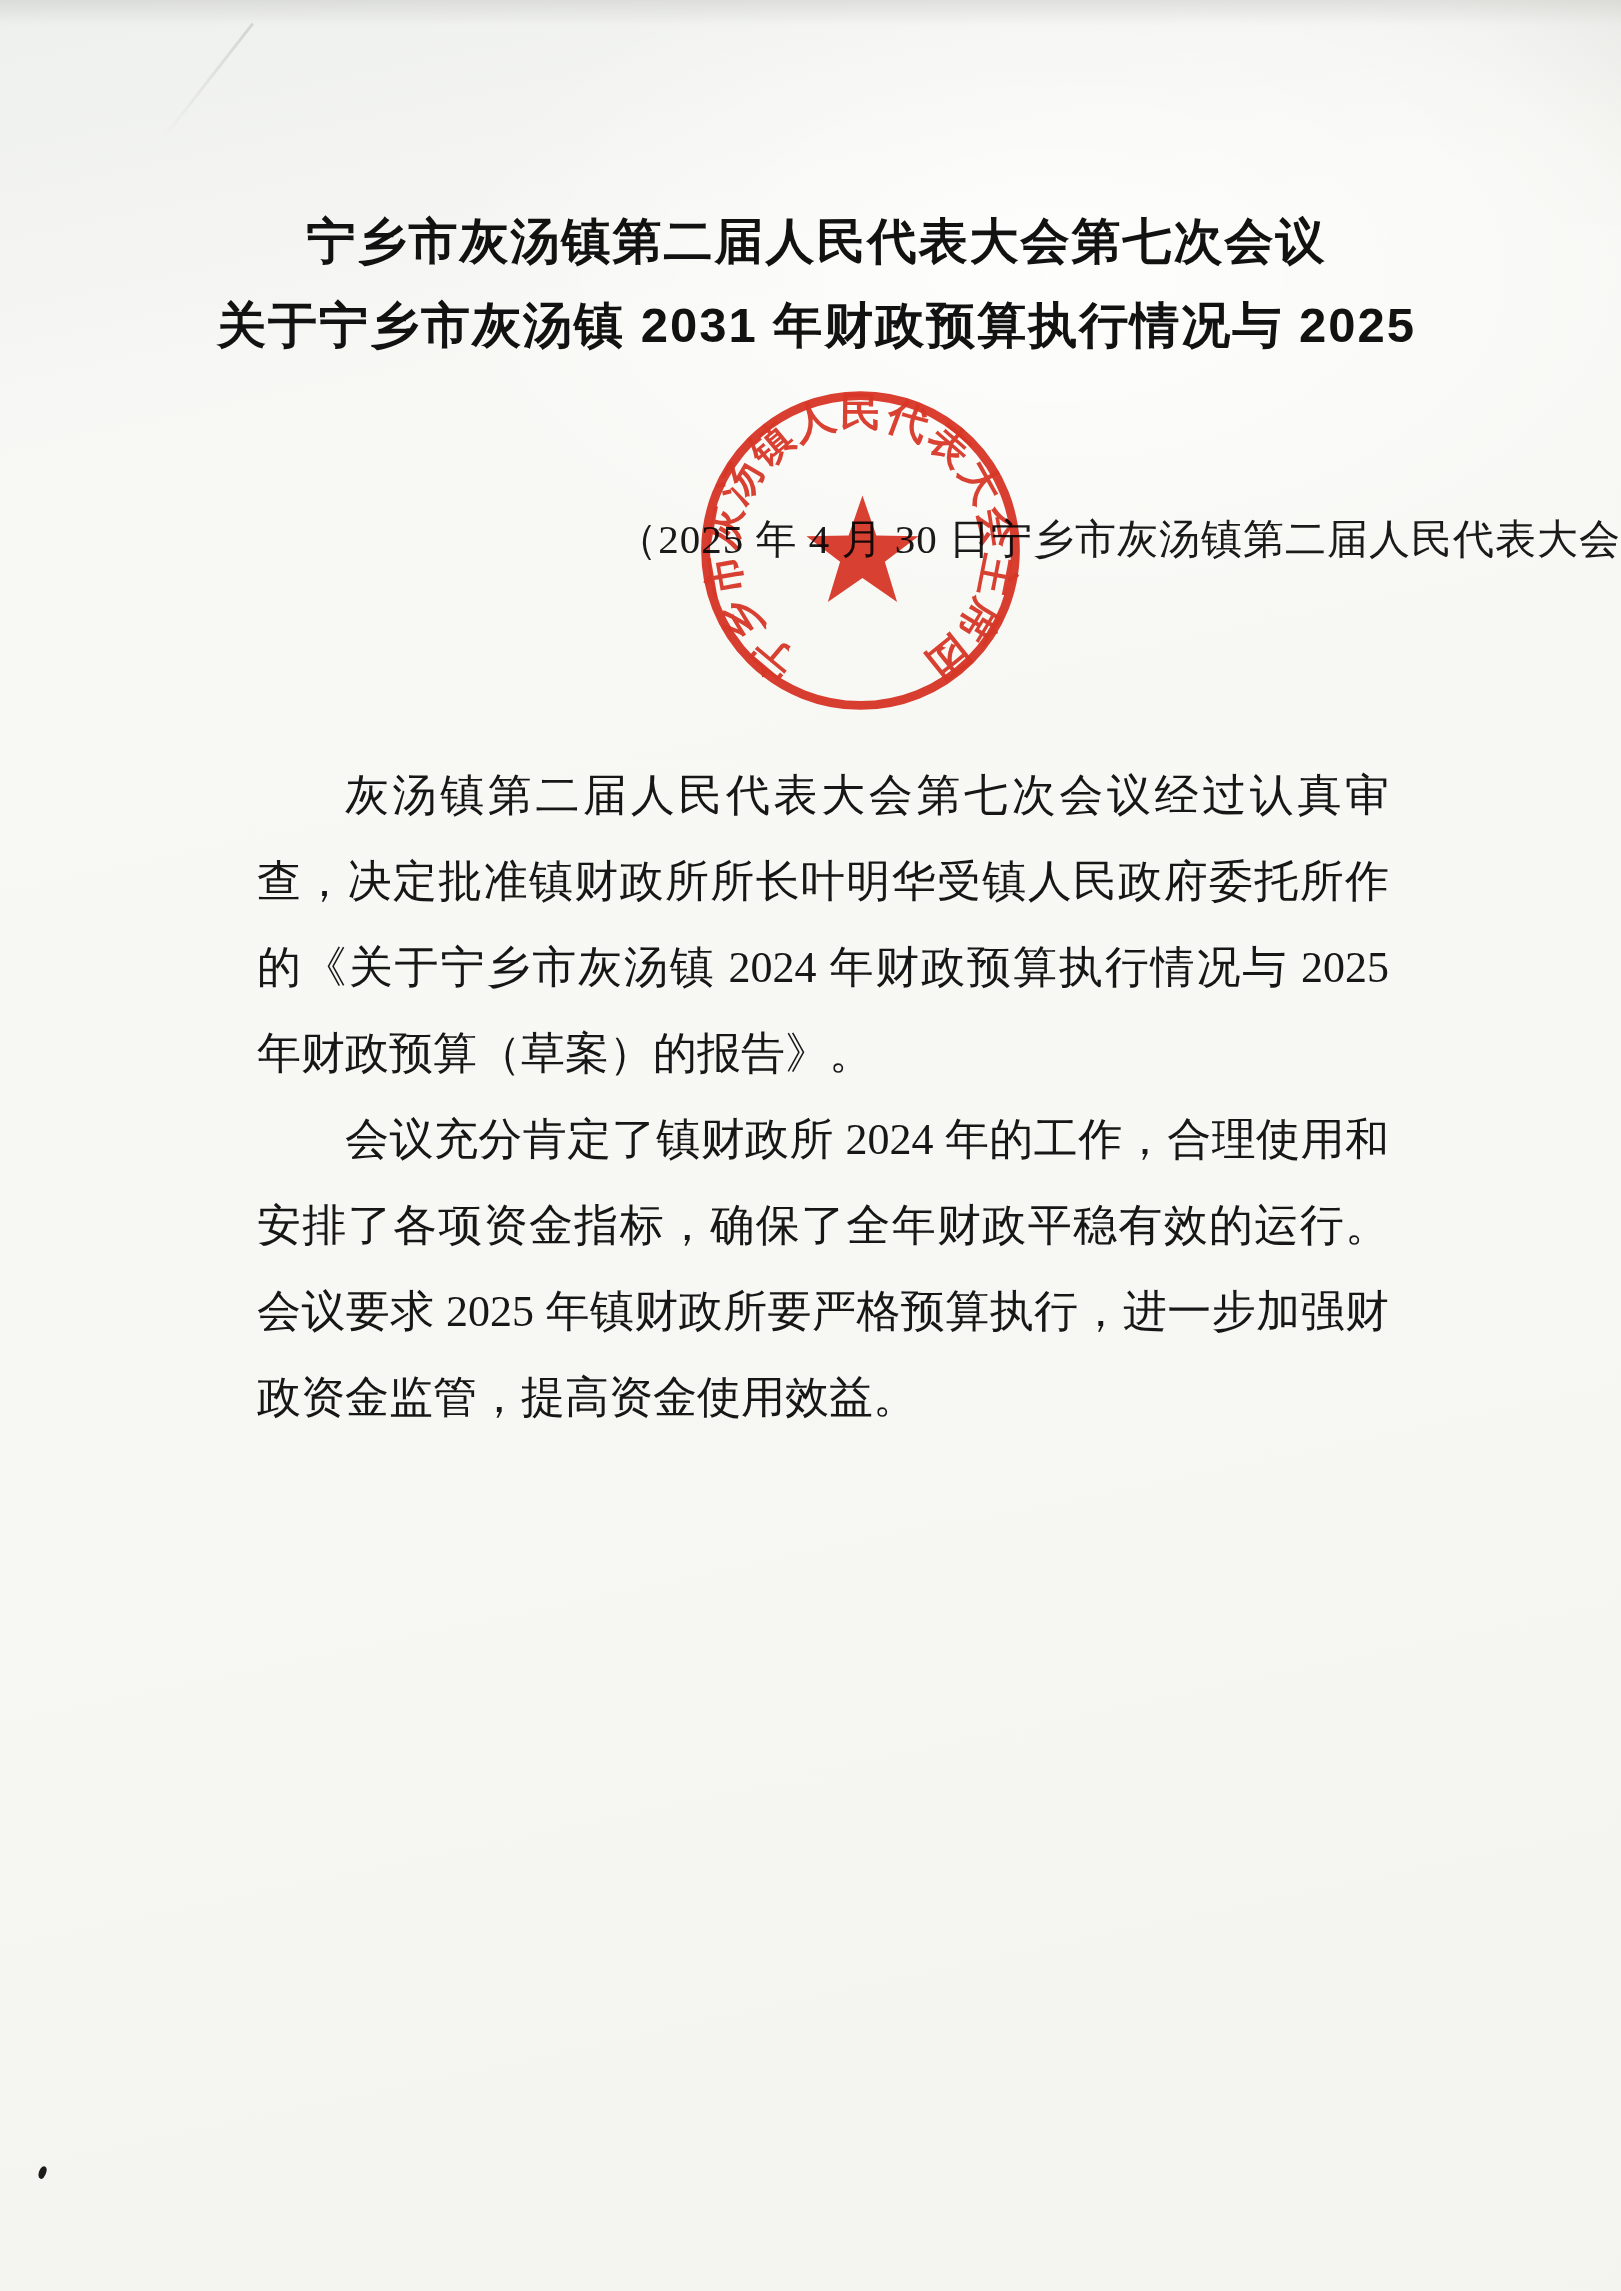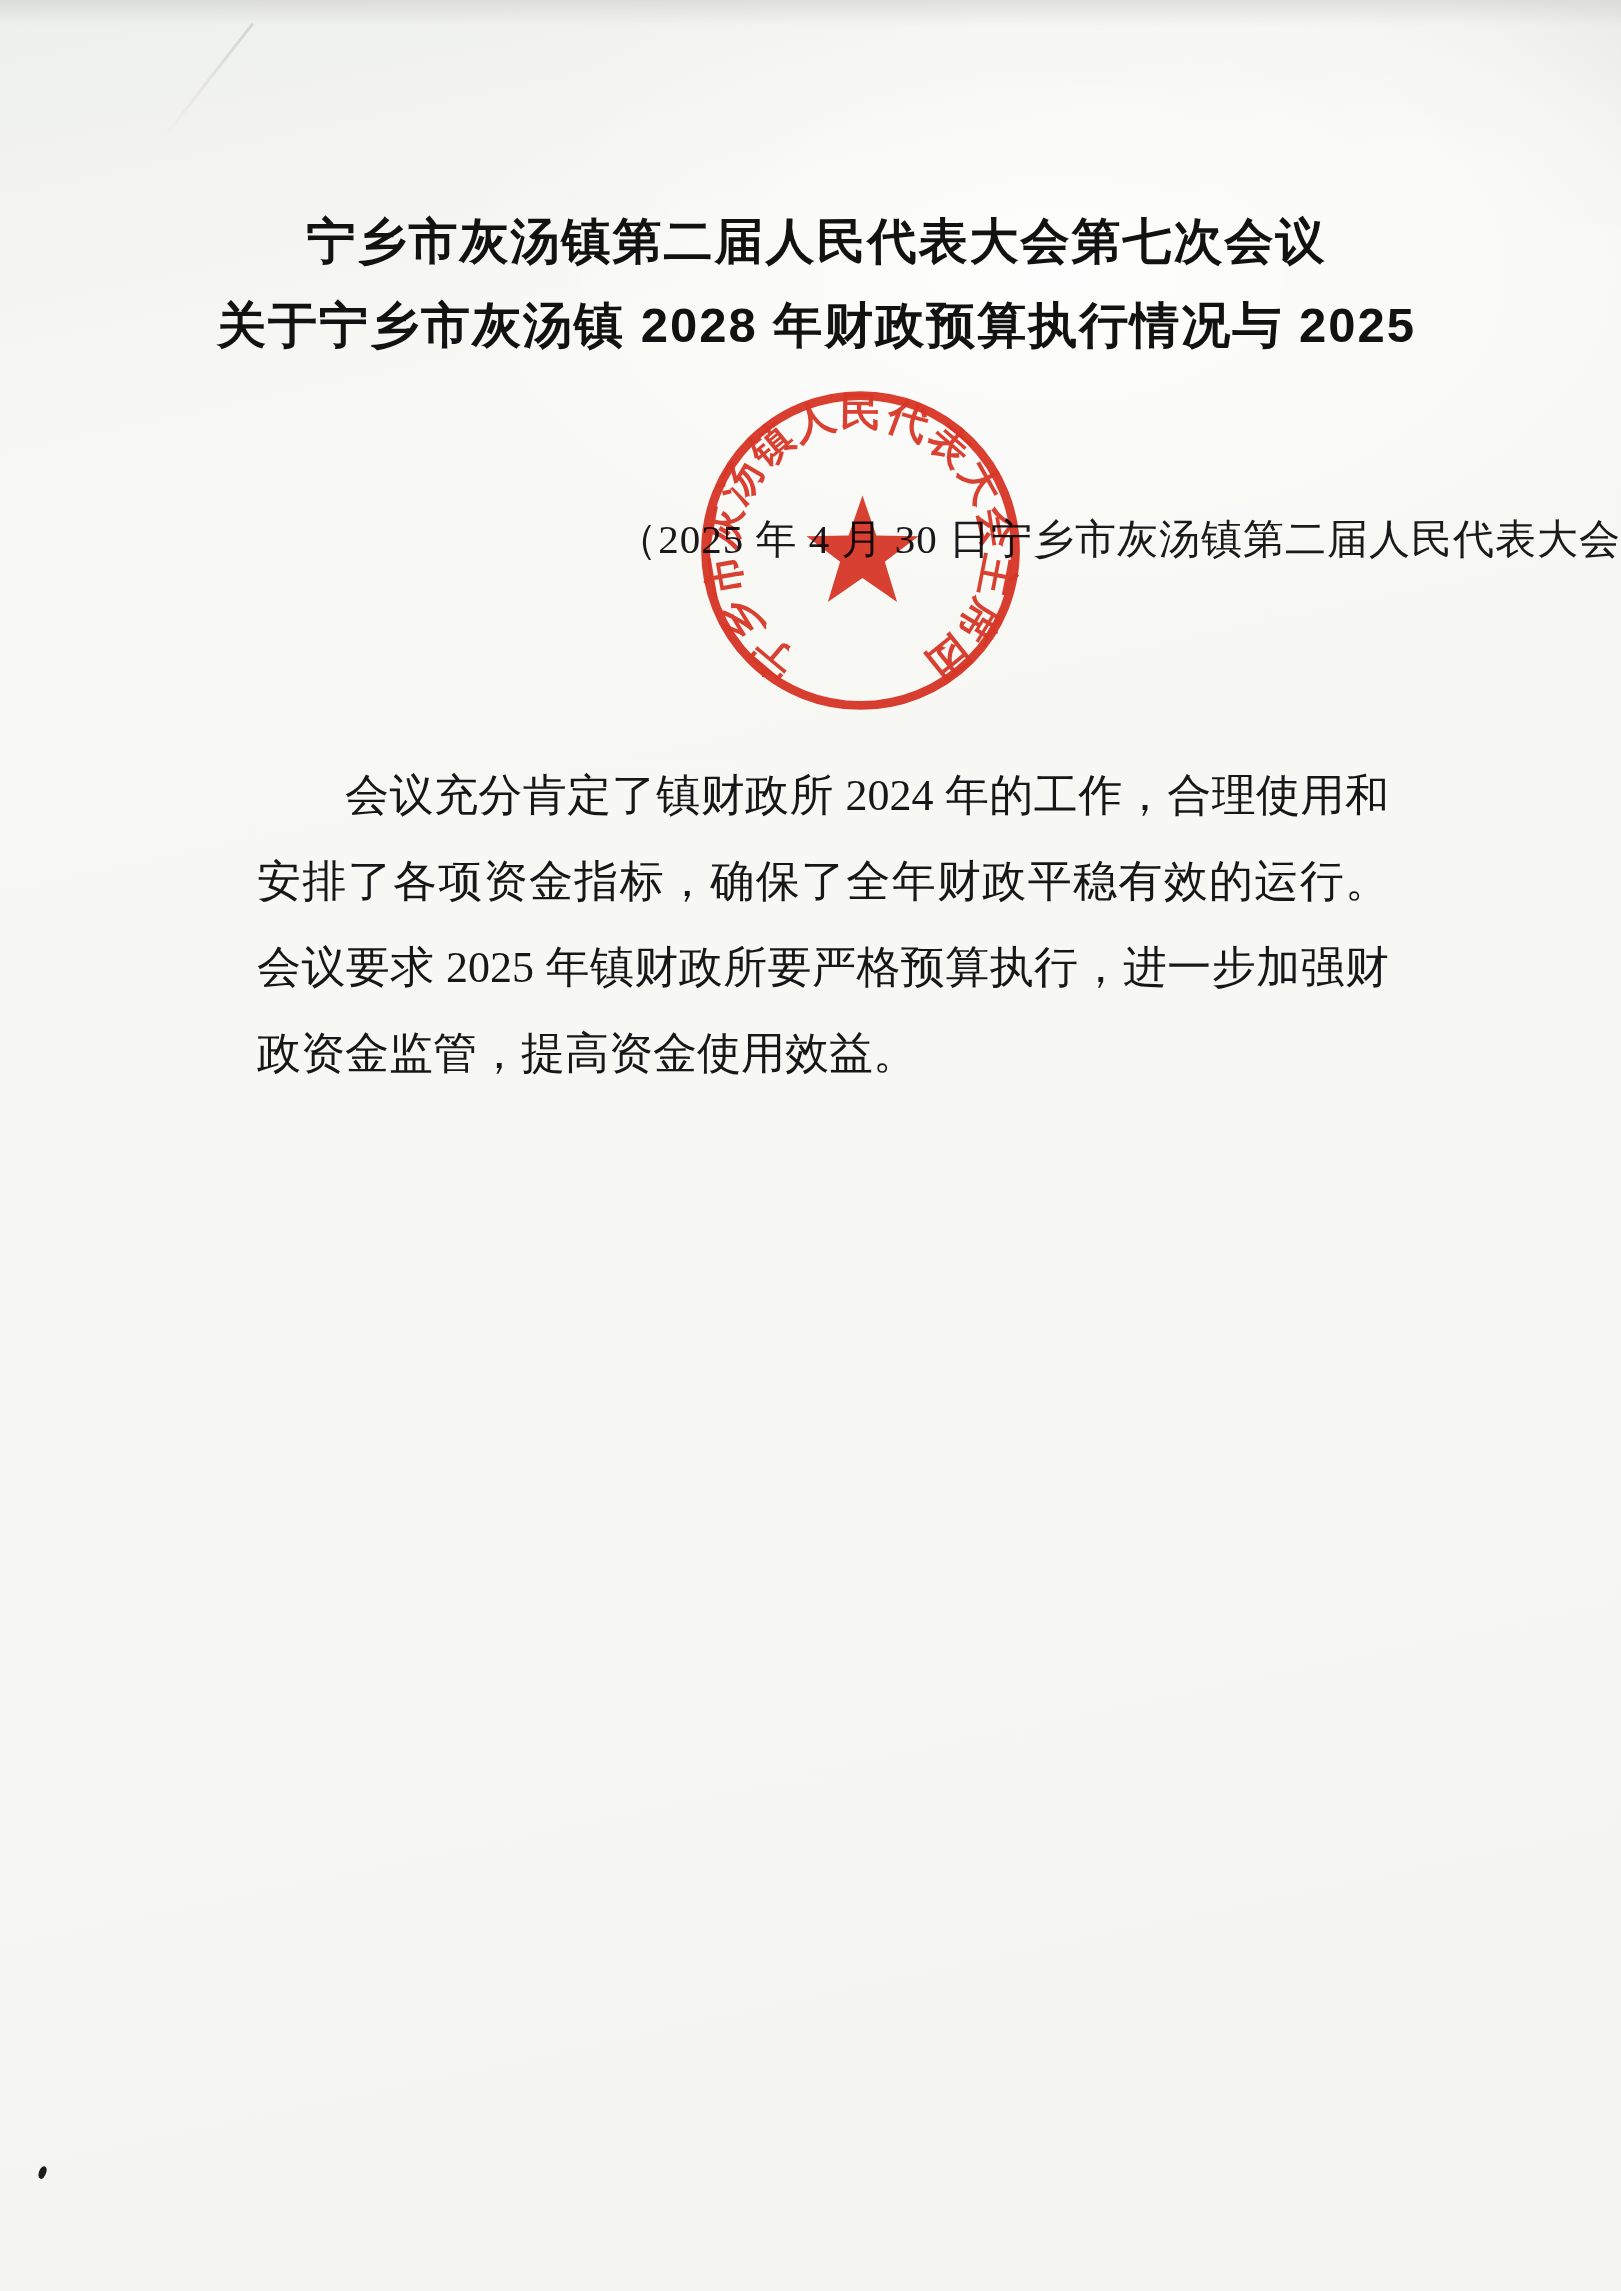--- a/index.html
+++ b/index.html
@@ -81,28 +81,29 @@
 <body>
 
 <div class="page">
 
   <div class="edge-shade-top"></div>
   <div class="corner-shade-top-right"></div>
   <div class="crease-top-left"></div>
 
   <div class="title-block">
     <div>宁乡市灰汤镇第二届人民代表大会第七次会议</div>
-    <div>关于宁乡市灰汤镇 2028 年财政预算执行情况与 2025</div>
+    <div>关于宁乡市灰汤镇 2031 年财政预算执行情况与 2025</div>
   </div>
 
   <div class="date-block">
     <div>（2025 年 4 月 30 日宁乡市灰汤镇第二届人民代表大会</div>
   </div>
 
   <div class="body-block">
+    <p>灰汤镇第二届人民代表大会第七次会议经过认真审查，决定批准镇财政所所长叶明华受镇人民政府委托所作的《关于宁乡市灰汤镇 2024 年财政预算执行情况与 2025 年财政预算（草案）的报告》。</p>
     <p>会议充分肯定了镇财政所 2024 年的工作，合理使用和安排了各项资金指标，确保了全年财政平稳有效的运行。会议要求 2025 年镇财政所要严格预算执行，进一步加强财政资金监管，提高资金使用效益。</p>
   </div>
 
   <svg class="seal" viewBox="0 0 360 360" xmlns="http://www.w3.org/2000/svg" aria-hidden="true">
     <defs>
       <path id="seal-text-arc" d="M 116.5 290 A 127 127 0 1 1 243.5 290" fill="none"></path>
     </defs>
     <circle cx="180" cy="180" r="158" fill="none" stroke="#da2817" stroke-width="9" stroke-opacity="0.96"></circle>
     <polygon points="182,124 196.1,164.6 239.1,165.5 204.8,191.4 217.3,232.5 182,208 146.7,232.5 159.2,191.4 124.9,165.5 167.9,164.6" fill="#da2817" fill-opacity="0.95"></polygon>
     <text class="seal-ring-text" fill="#da2817" fill-opacity="0.95">

